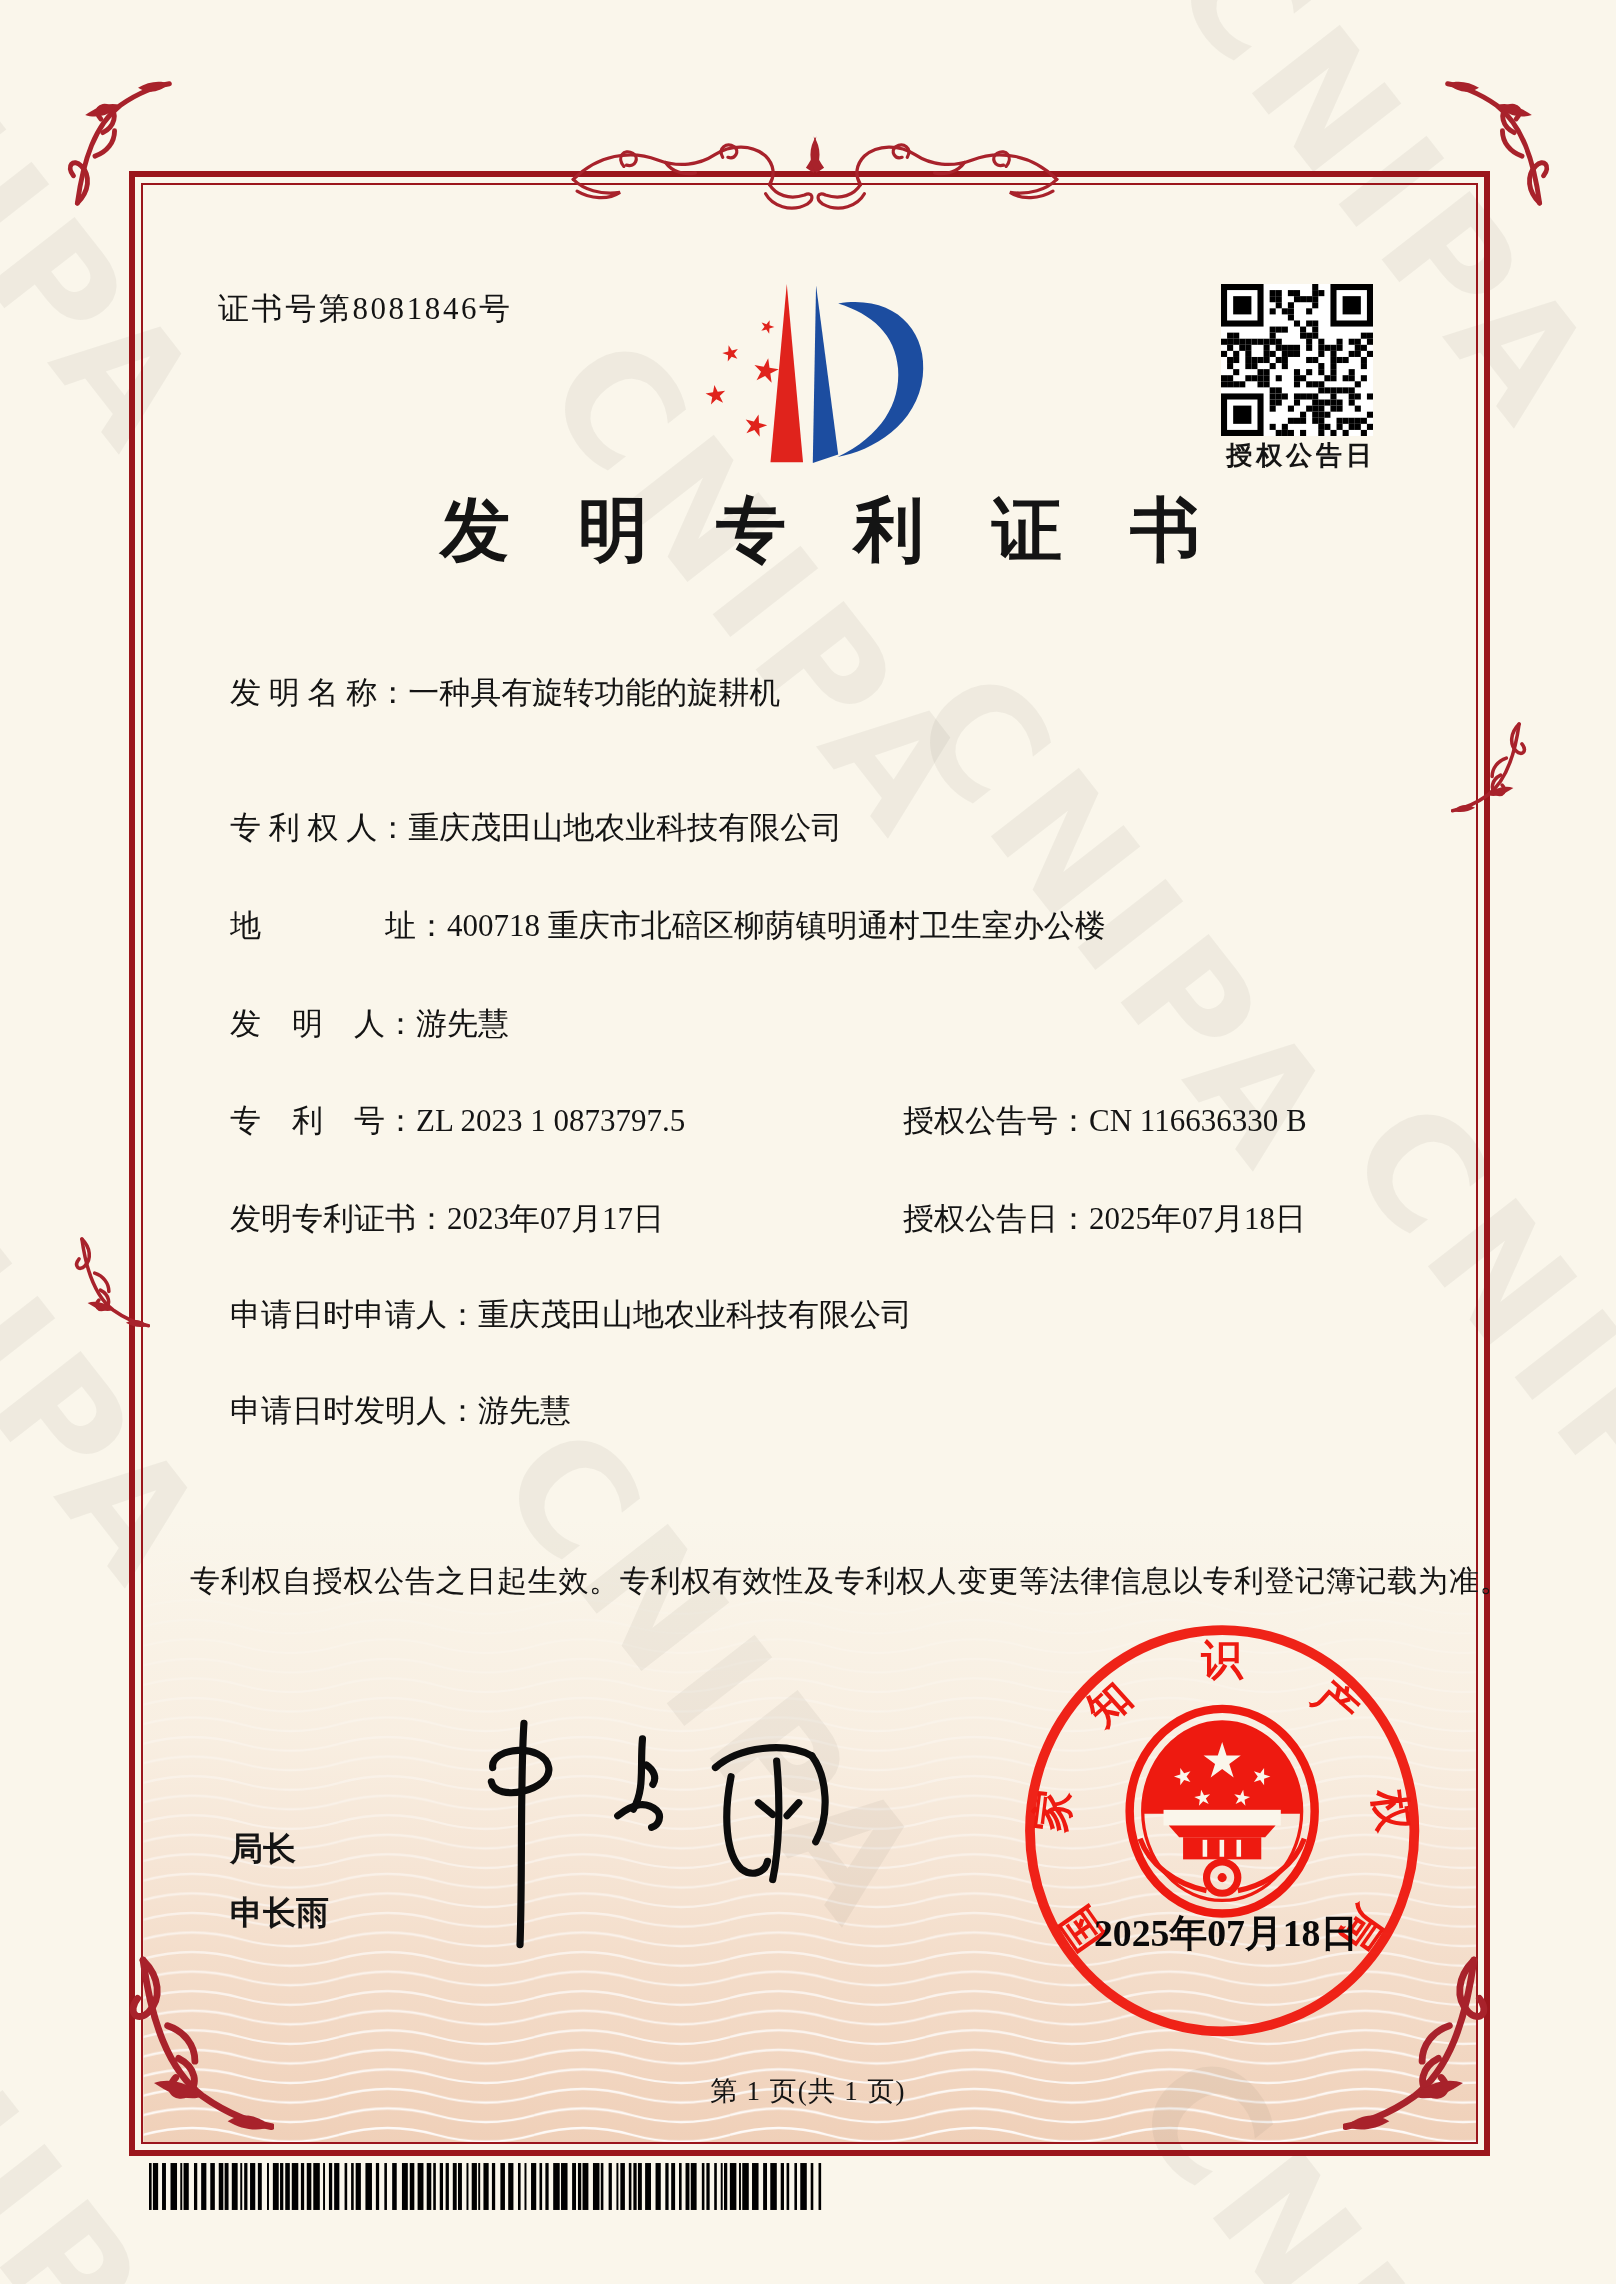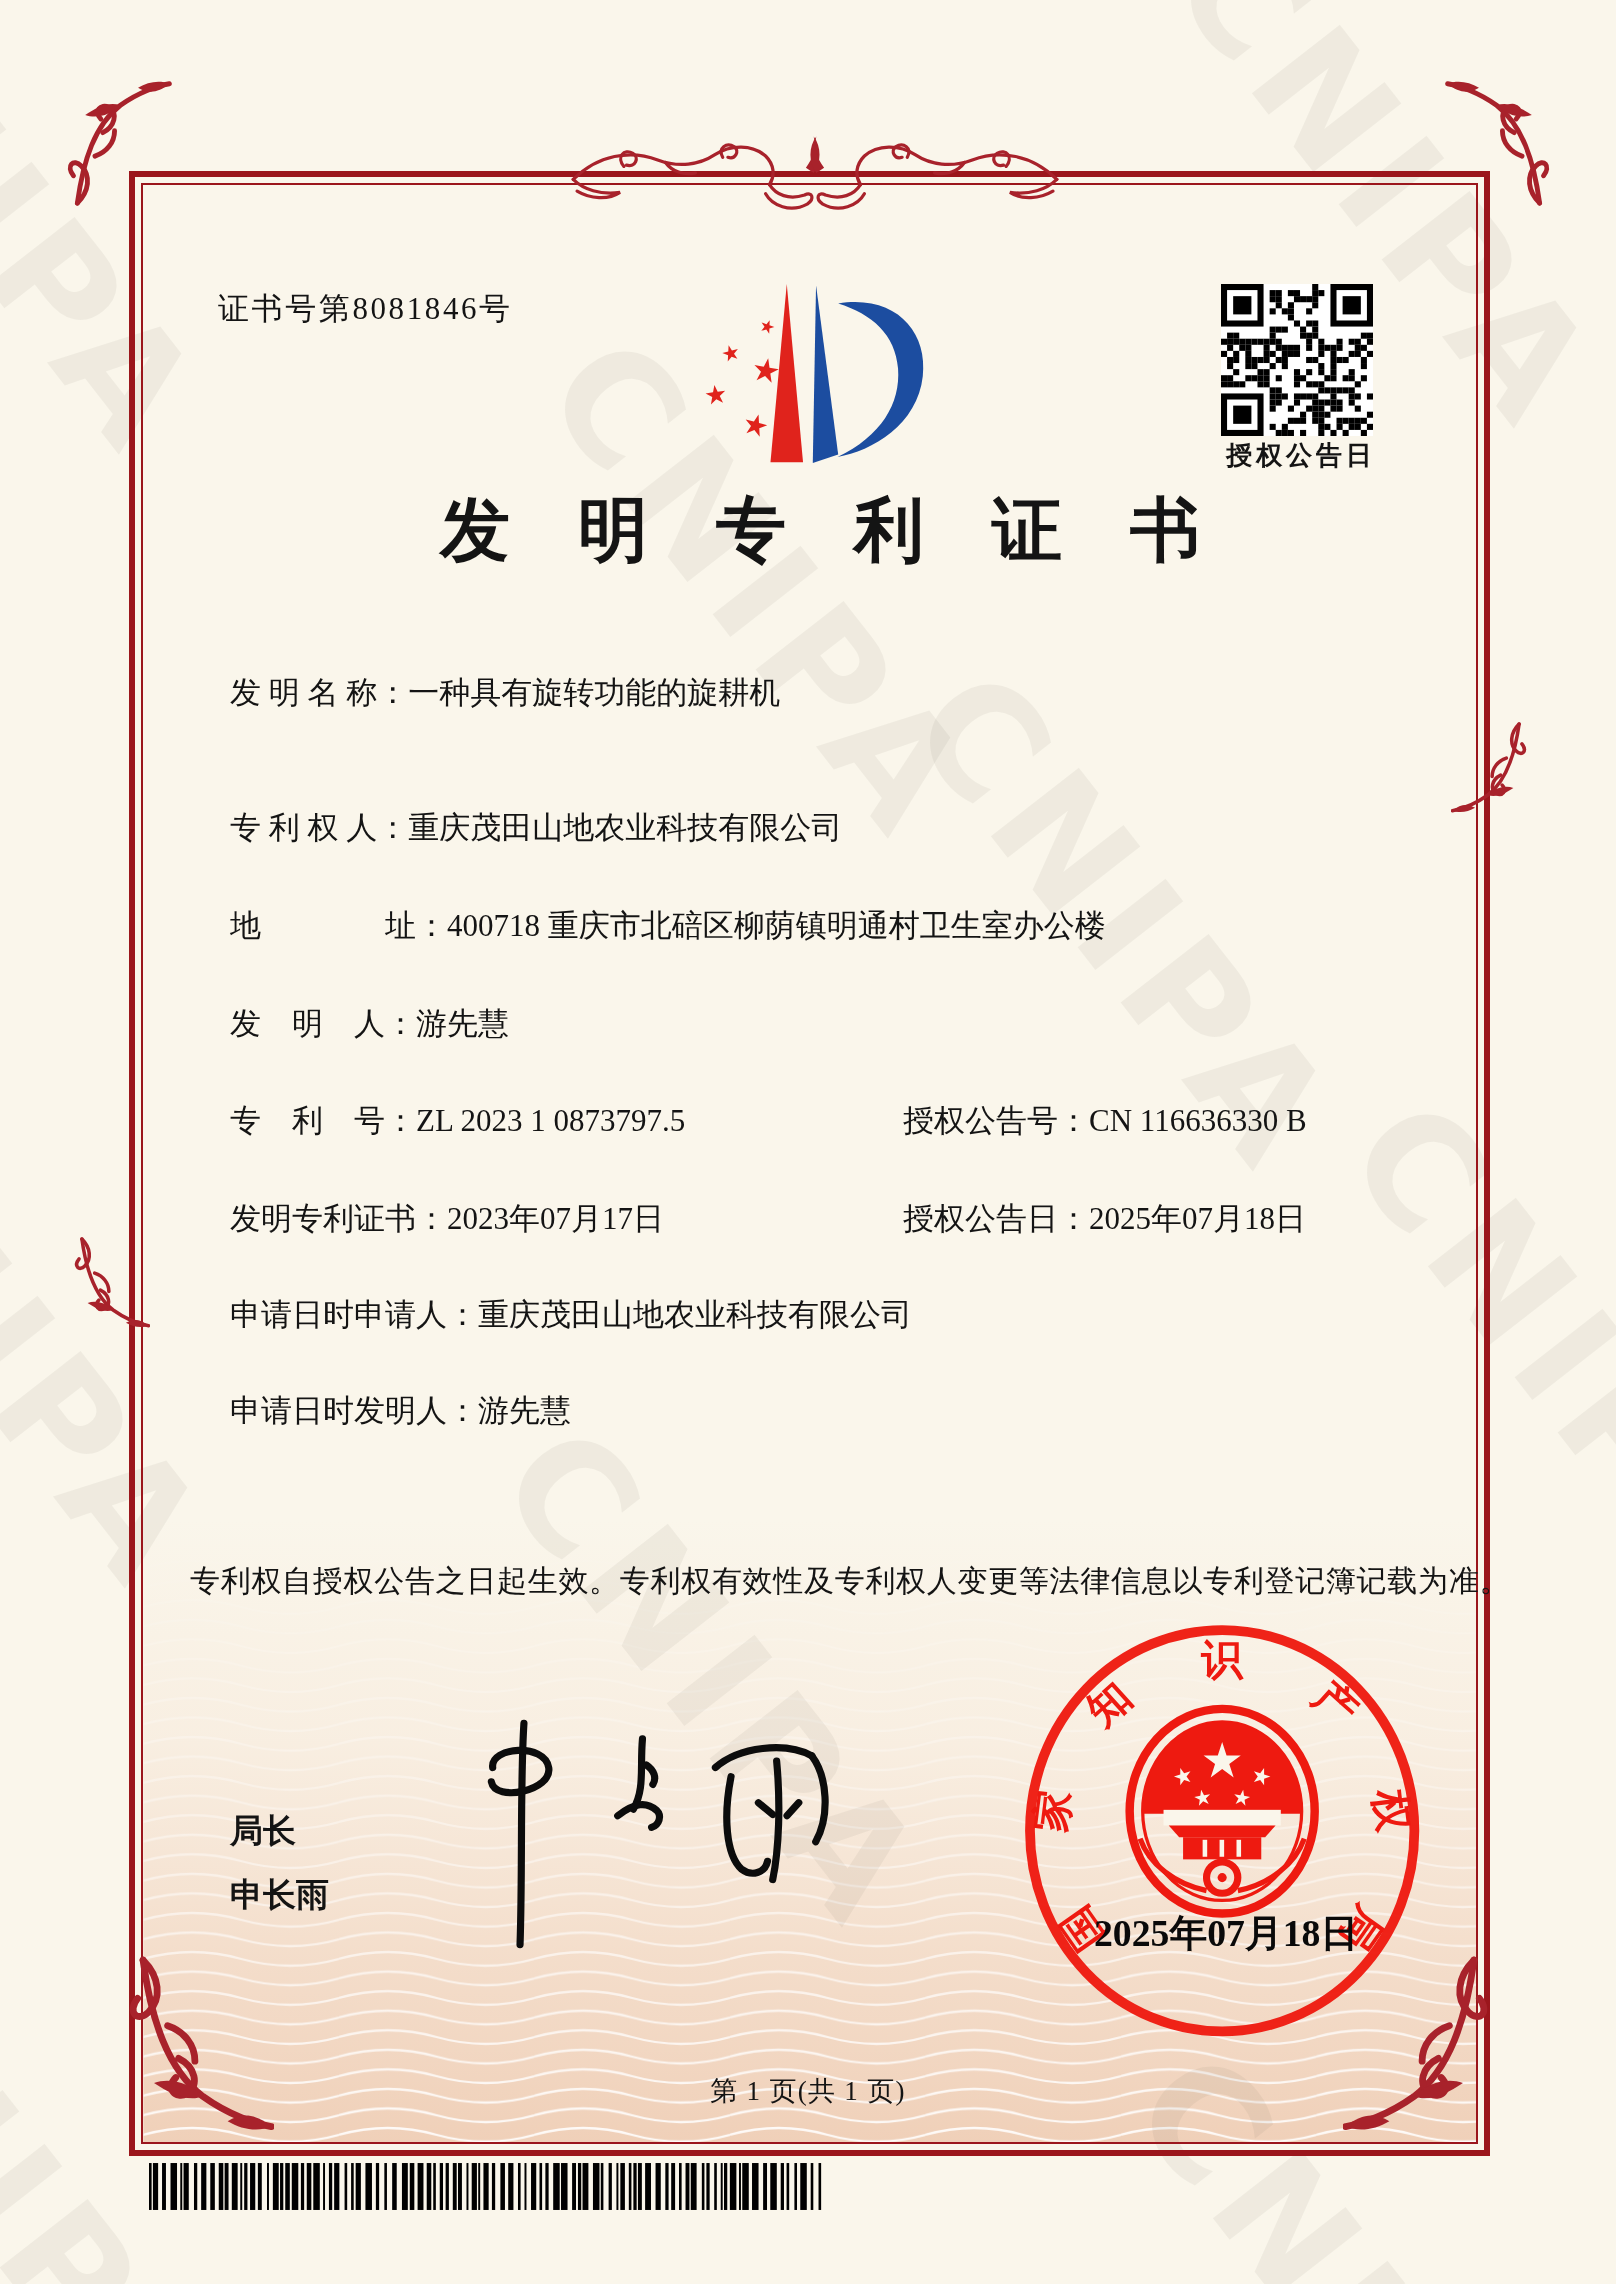--- a/index.html
+++ b/index.html
@@ -54,21 +54,21 @@
   }
   .row{font-size:31px;white-space:nowrap;}
   .statement{
     left:190px;top:1554px;width:1242px;
     font-size:30px;line-height:53px;letter-spacing:0.7px;
   }
   .statement .ln1{padding-left:55px;white-space:nowrap;}
   .statement .ln2{white-space:nowrap;}
   .signer{
     font-family:"DejaVu Sans","Liberation Sans",sans-serif;
-    font-weight:bold;font-size:33px;white-space:nowrap;
+    font-weight:bold;font-size:33px;white-space:nowrap;margin-top:18px;
   }
   .footer-page{
     left:0;right:0;top:2073px;text-align:center;
     font-size:27px;letter-spacing:1.3px;z-index:6;
   }
   svg{display:block;}
 </style>
 </head>
 <body>
 

